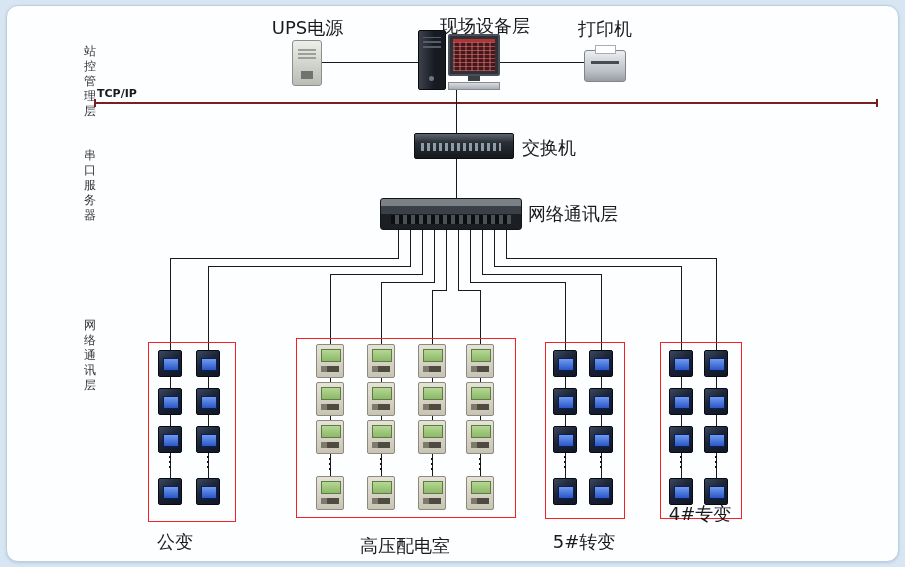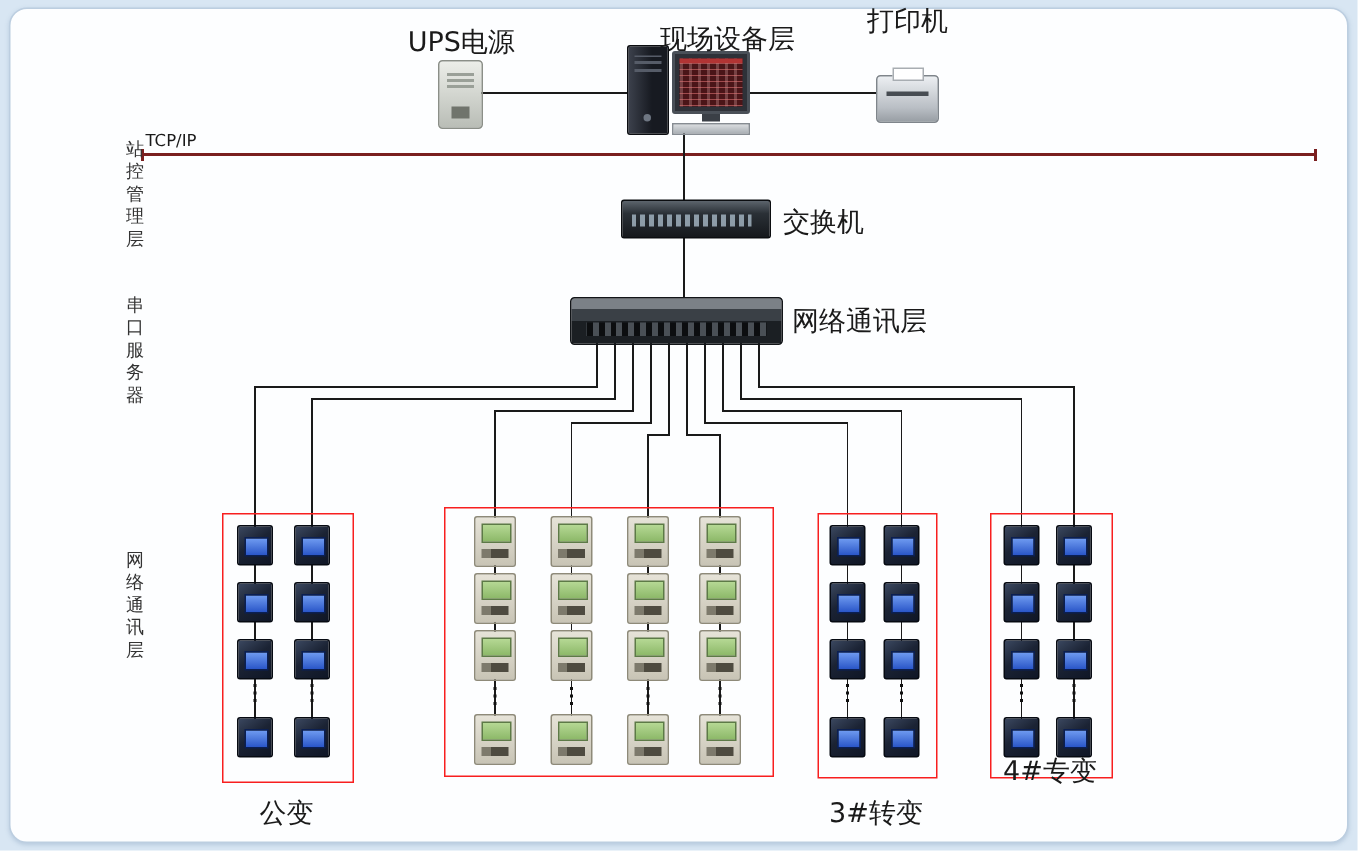--- a/index.html
+++ b/index.html
@@ -5,23 +5,23 @@
 <style>
   html,body{margin:0;padding:0;background:#eef4fa;font-family:"DejaVu Sans","Liberation Sans",sans-serif;}
   .canvas{position:relative;width:905px;height:567px;background:#d8e6f3;overflow:hidden;}
   .panel{position:absolute;left:6px;top:5px;width:891px;height:555px;background:#fdfeff;
          border:1px solid #bccee0;border-radius:12px;box-shadow:0 1px 3px rgba(120,150,180,.35);z-index:1;}
   .wires{position:absolute;left:0;top:0;z-index:2;shape-rendering:crispEdges;}
   .wires polyline,.wires line{fill:none;stroke:#1a1a1a;stroke-width:1;}
   .wires .bus{stroke:#7a1f1f;stroke-width:2;}
 
   .lbl{position:absolute;z-index:6;font-size:18px;color:#1a1a1a;text-align:center;white-space:nowrap;}
-  .lbl.bold{font-weight:normal;}
+  .lbl.bold{font-weight:bold;}
   .vlabel{position:absolute;left:82px;width:16px;z-index:6;font-size:12px;line-height:15px;
-          color:#333;text-align:center;word-break:break-all;margin-top:48px;}
+          color:#333;text-align:center;word-break:break-all;}
 
   
   .ups{position:absolute;left:292px;top:40px;width:28px;height:44px;z-index:5;border-radius:3px;
        background:linear-gradient(#eceee9,#b9bdb6);border:1px solid #8b8f88;}
   .ups::before{content:"";position:absolute;left:5px;right:5px;top:6px;height:12px;
        background:repeating-linear-gradient(0deg,#9aa098 0 2px,rgba(0,0,0,0) 2px 4px);}
   .ups::after{content:"";position:absolute;left:8px;bottom:6px;width:12px;height:8px;background:#70746c;}
 
   .tower{position:absolute;left:418px;top:30px;width:26px;height:58px;z-index:5;border-radius:2px;
        background:linear-gradient(90deg,#3c414c,#171a21 60%);border:1px solid #0a0c10;}
@@ -111,36 +111,37 @@
   <div class="ups"></div>
 
   <div class="lbl" style="left:440px;top:14px;width:64px">现场设备层</div>
   <div class="tower"></div>
   <div class="monitor">
       <div class="mscreen"></div>
     </div>
   <div class="mstand"></div>
   <div class="kbd"></div>
 
-  <div class="lbl" style="left:578px;top:2px;width:48px">打印机</div>
+  <div class="lbl" style="left:578px;top:17px;width:48px">打印机</div>
   <div class="printer"></div>
 
   <div class="switch"></div>
   <div class="lbl" style="left:522px;top:136px;text-align:left">交换机</div>
 
   <div class="serial"></div>
   <div class="lbl" style="left:528px;top:202px;text-align:left">网络通讯层</div>
 
   <div class="gbox" style="left:148px;top:342px;width:86px;height:178px"></div>
   <div class="gbox" style="left:296px;top:338px;width:218px;height:178px"></div>
   <div class="gbox" style="left:545px;top:342px;width:78px;height:175px"></div>
   <div class="gbox" style="left:660px;top:342px;width:80px;height:175px"></div>
 
-  <div class="lbl" style="left:148px;top:530px;width:86px">公变</div>
-  <div class="lbl" style="left:545px;top:530px;width:78px">3#转变</div>
+  <div class="lbl" style="left:132px;top:530px;width:86px">公变</div>
+  <div class="lbl" style="left:296px;top:534px;width:218px">高压配电室</div>
+  <div class="lbl" style="left:545px;top:530px;width:78px">5#转变</div>
   <div class="lbl" style="left:660px;top:502px;width:80px">4#专变</div>
 <div class="meter dark" style="left: 158px; top: 350px;">
       <span class="scr"></span>
     </div>
     <div class="meter dark" style="left: 158px; top: 388px;">
       <span class="scr"></span>
     </div>
     <div class="meter dark" style="left: 158px; top: 426px;">
       <span class="scr"></span>
     </div>

